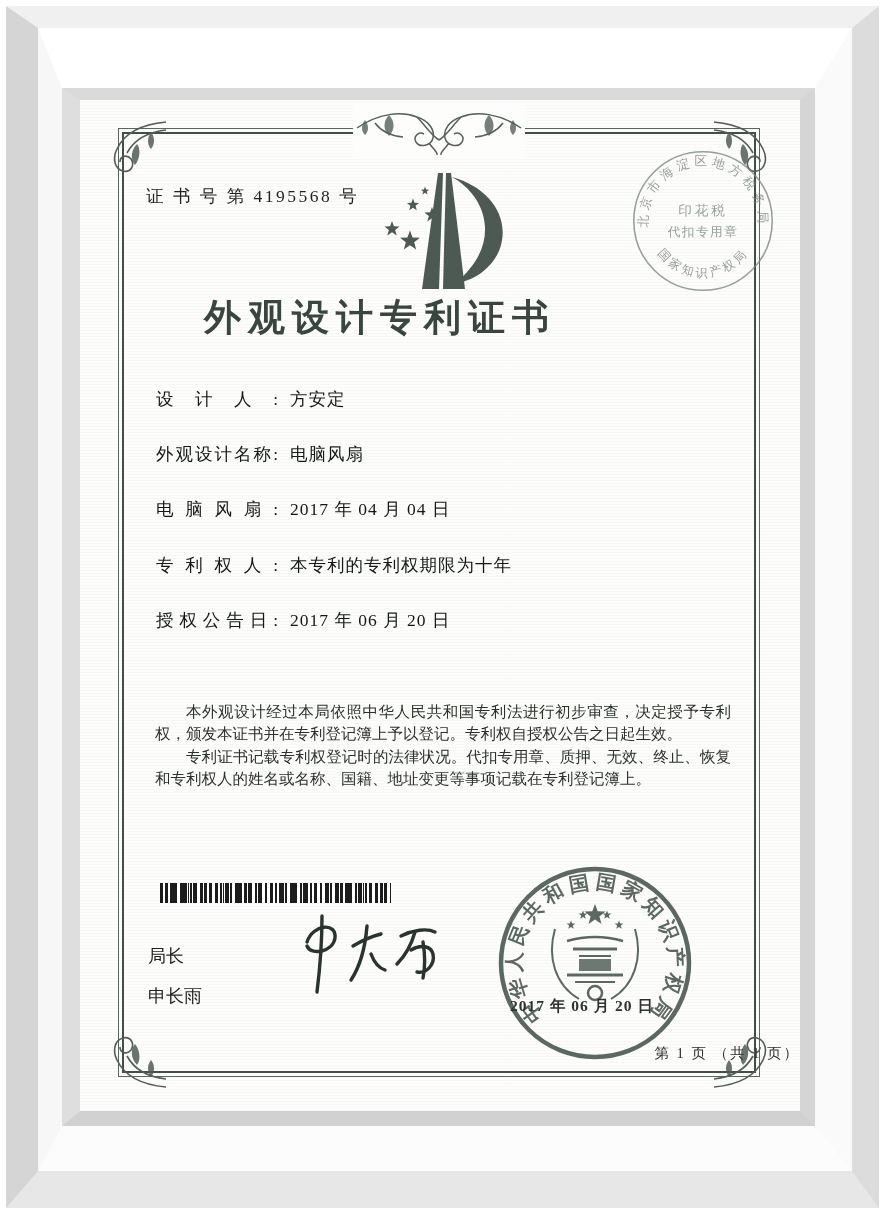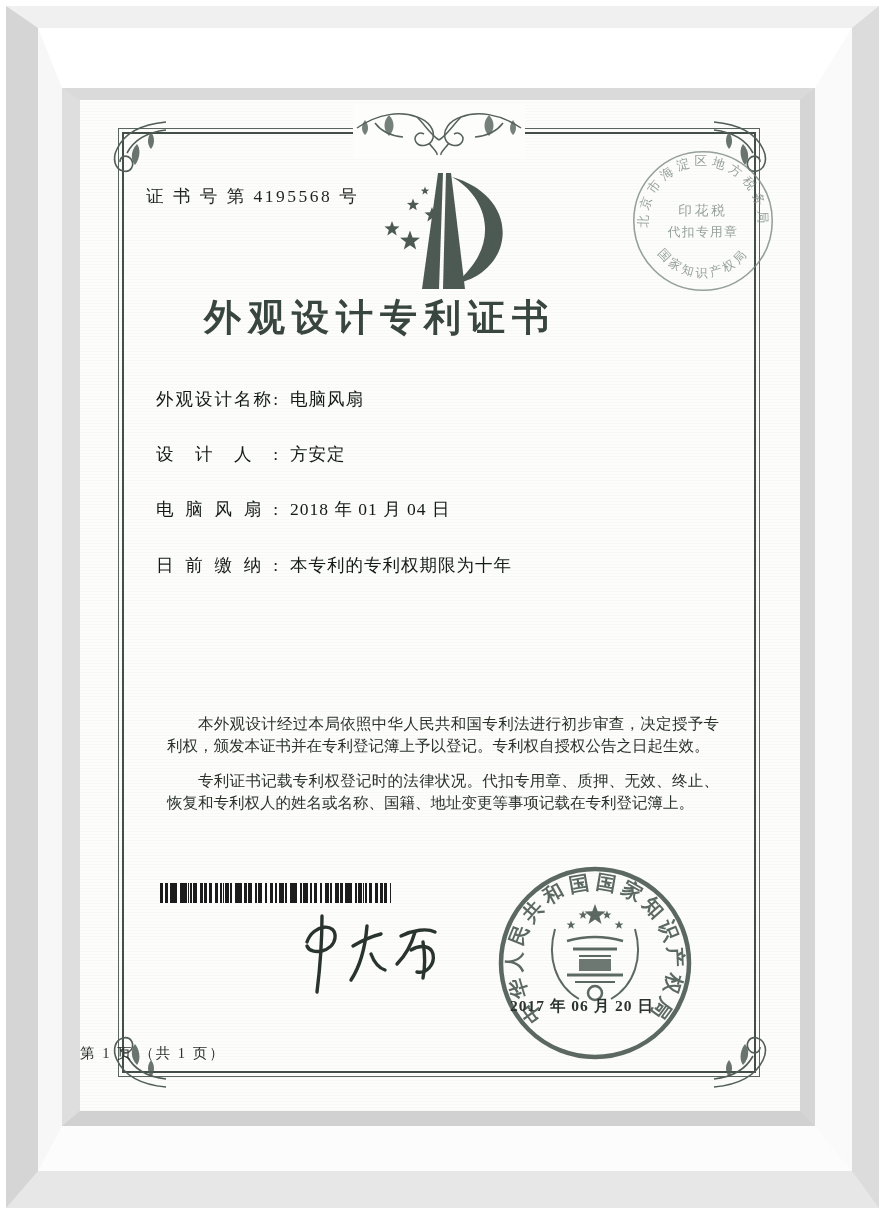--- a/index.html
+++ b/index.html
@@ -42,37 +42,37 @@
 
   .title { position:absolute; left:0; top:193px; width:600px; margin:0; text-align:center;
            font-size:37px; font-weight:700; letter-spacing:7px; color:#39453f; }
 
   .fields { position:absolute; left:76px; top:287px; right:60px; }
   .field  { height:55.2px; font-size:17.5px; color:#131a15; white-space:nowrap; }
   .field-label { display:inline-block; width:122px; text-align:justify; text-align-last:justify; }
   .field-value { margin-left:12px; letter-spacing:1px; }
 
   .paras { position:absolute; left:75px; top:601px; width:576px; }
-  .paras p { margin:12px; text-indent:2em; font-size:15.5px; line-height:22.4px;
+  .paras p { margin:0; text-indent:2em; font-size:15.5px; line-height:22.4px;
              text-align:justify; color:#2a322a; }
 
   .barcode { position:absolute; left:80px; top:783px; width:231px; height:20px; background-color:#fff;
              background-image:
                repeating-linear-gradient(90deg,#1c1c1c 0 2px,transparent 2px 5px),
                repeating-linear-gradient(90deg,#1c1c1c 0 1px,transparent 1px 7px),
                repeating-linear-gradient(90deg,#1c1c1c 0 3px,transparent 3px 11px); }
 
   .signer { position:absolute; left:68px; top:836px; font-size:18px; color:#20261f; line-height:40px; }
   .signature { position:absolute; left:195px; top:806px; }
 
   .seal { position:absolute; left:415px; top:763px; width:200px; height:200px; opacity:.88; }
   .seal-date { position:absolute; left:430px; top:896px; font-size:15.5px; letter-spacing:1px;
                color:#2b332c; font-weight:700; white-space:nowrap; }
 
-  .page-footer { position:absolute; left:0; top:944px; width:720px; text-align:left;
+  .page-footer { position:absolute; left:0; top:944px; width:720px; text-align:right;
                  font-size:14.5px; letter-spacing:2px; color:#2a302a; }
 
   svg text { font-family:"Liberation Serif","DejaVu Serif",serif; }
 </style>
 </head>
 <body>
 
 <div class="photo">
   <div class="frame-bevel">
     <div class="frame-face">
@@ -173,40 +173,47 @@
               <textPath href="#taxArcBottom" startOffset="50%" text-anchor="middle">国家知识产权局</textPath>
             </text>
             <text x="80" y="74" text-anchor="middle" font-size="14" letter-spacing="3" fill="#79877f">印花税</text>
             <text x="80" y="95" text-anchor="middle" font-size="13" letter-spacing="1.5" fill="#79877f">代扣专用章</text>
           </svg>
 
           <h1 class="title">外观设计专利证书</h1>
 
           <div class="fields">
             <div class="field">
+              <span class="field-label">设计人:</span><span class="field-value">方安定</span>
+            </div>
+            <div class="field">
               <span class="field-label">外观设计名称:</span><span class="field-value">电脑风扇</span>
             </div>
             <div class="field">
-              <span class="field-label">设计人:</span><span class="field-value">方安定</span>
-            </div>
-            <div class="field">
-              <span class="field-label">电脑风扇:</span><span class="field-value">2018 年 01 月 04 日</span>
-            </div>
-            <div class="field">
-              <span class="field-label">日前缴纳:</span><span class="field-value">本专利的专利权期限为十年</span>
+              <span class="field-label">电脑风扇:</span><span class="field-value">2017 年 04 月 04 日</span>
+            </div>
+            <div class="field">
+              <span class="field-label">专利权人:</span><span class="field-value">本专利的专利权期限为十年</span>
+            </div>
+            <div class="field">
+              <span class="field-label">授权公告日:</span><span class="field-value">2017 年 06 月 20 日</span>
             </div>
           </div>
 
           <div class="paras">
             <p>本外观设计经过本局依照中华人民共和国专利法进行初步审查，决定授予专利权，颁发本证书并在专利登记簿上予以登记。专利权自授权公告之日起生效。</p>
             <p>专利证书记载专利权登记时的法律状况。代扣专用章、质押、无效、终止、恢复和专利权人的姓名或名称、国籍、地址变更等事项记载在专利登记簿上。</p>
           </div>
 
           <div class="barcode"></div>
 
+          <div class="signer">
+            <div>局长</div>
+            <div>申长雨</div>
+          </div>
 
           <svg class="signature" width="170" height="92" viewBox="0 0 170 92">
             <g stroke="#2a342e" stroke-width="3.4" fill="none" stroke-linecap="round" stroke-linejoin="round">
               <path d="M32,36 C38,18 62,16 60,32 C58,46 36,50 32,40"></path>
               <path d="M47,10 C47,40 45,62 42,86"></path>
               <path d="M92,20 C90,44 84,62 76,74"></path>
               <path d="M78,40 C88,34 98,30 106,28"></path>
               <path d="M96,48 C99,56 104,62 110,64"></path>
               <path d="M126,30 C138,24 152,22 160,26"></path>
               <path d="M140,26 C136,40 130,50 122,58"></path>

